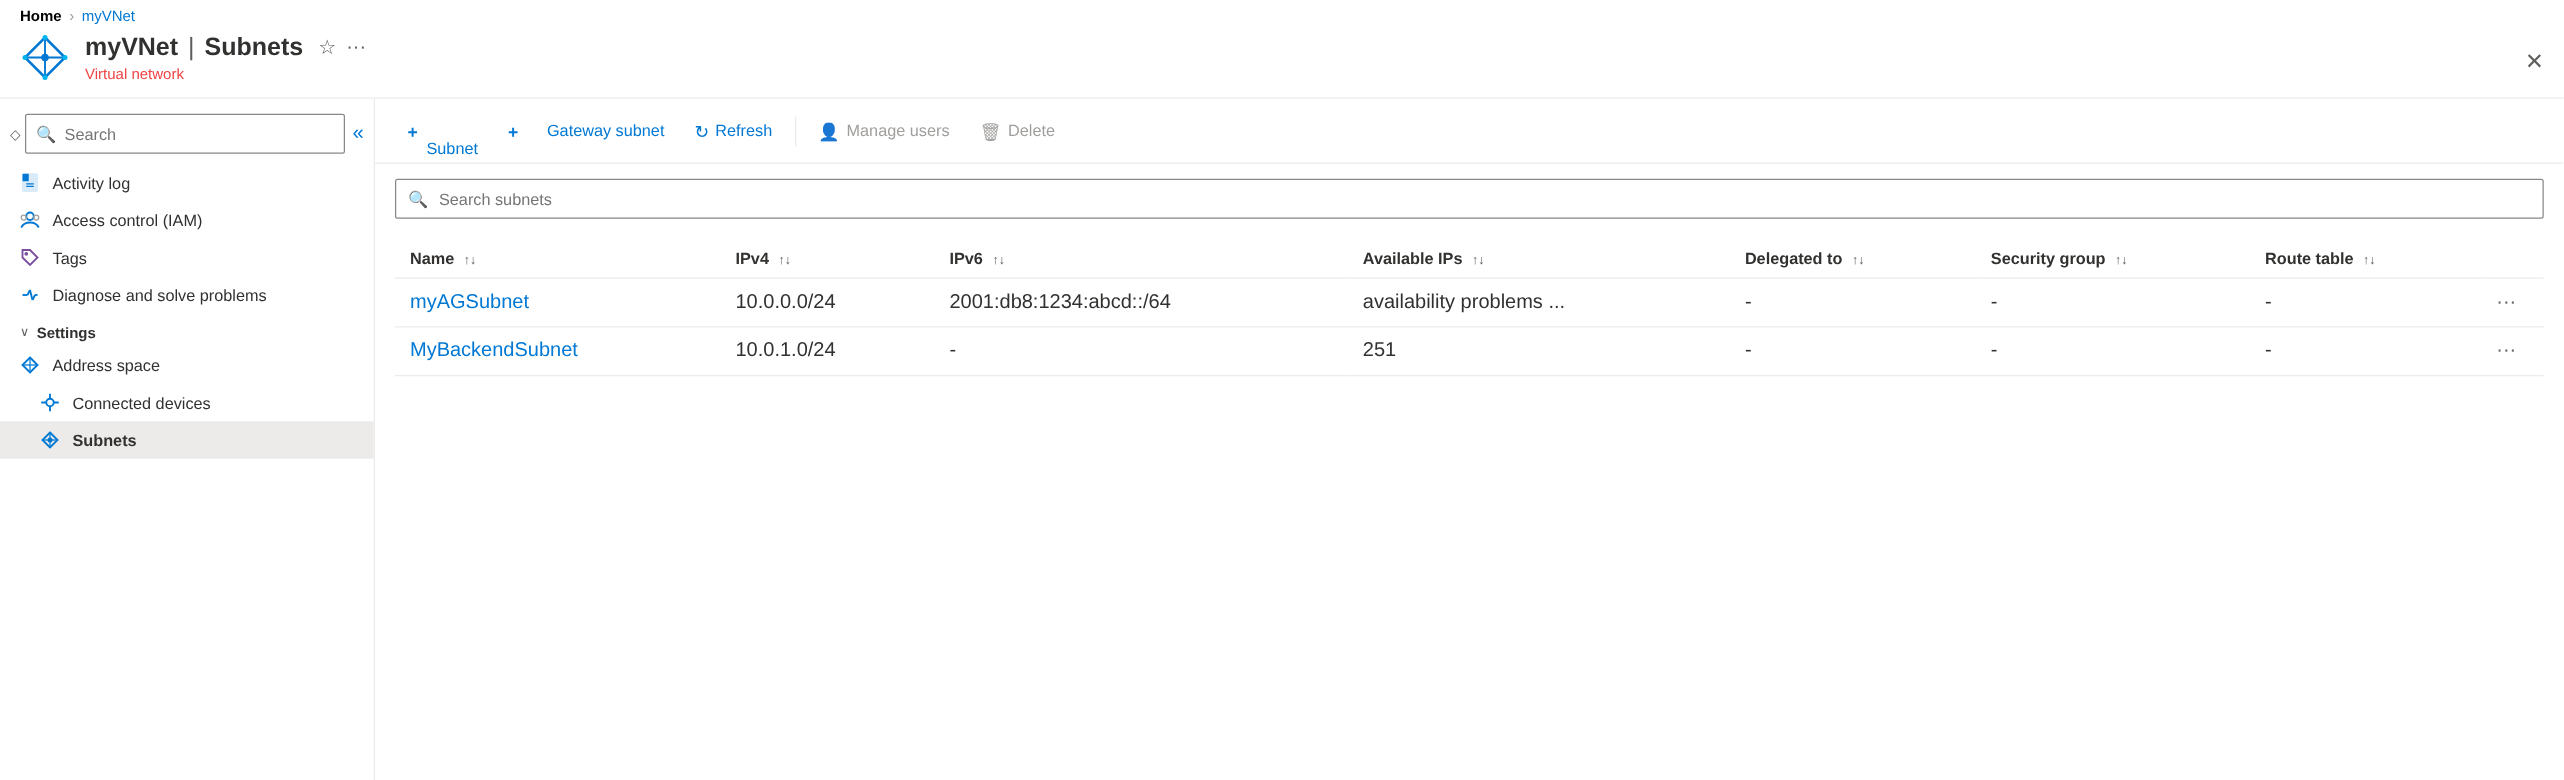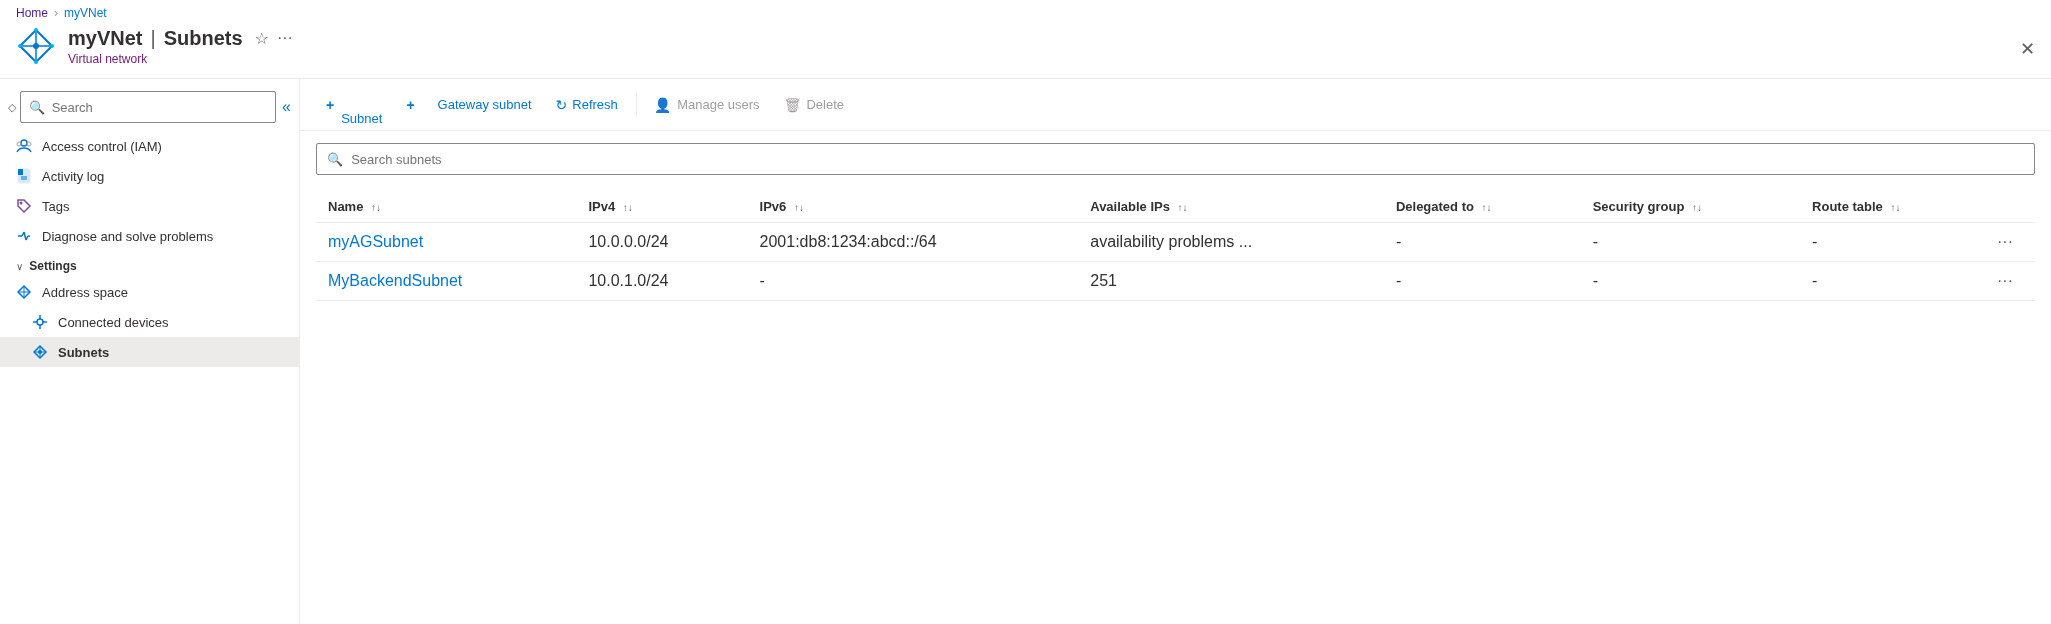--- a/index.html
+++ b/index.html
@@ -62,21 +62,21 @@
     td { padding: 10px 12px; font-size: 16px; border-bottom: 1px solid #edebe9; color: #323130; }
     td a { color: #0078d4; text-decoration: none; cursor: pointer; }
     .row-actions { color: #605e5c; cursor: pointer; font-size: 16px; }
   </style>
 </head>
 <body>
 
 <div style="border-bottom: 1px solid #edebe9;">
 
   <div style="display:flex;align-items:center;gap:6px;padding:6px 16px 0 16px;font-size:12px;">
-    <a style="color:#4c1d95;text-decoration:none;cursor:pointer;">Home</a>
+    <a style="color:#000000;text-decoration:none;cursor:pointer;font-weight:bold;">Home</a>
     <span style="color:#a19f9d;">›</span>
     <a style="color:#0078d4;text-decoration:none;cursor:pointer;">myVNet</a>
   </div>
 
   <div style="display:flex;align-items:center;padding:6px 16px 12px 16px;position:relative;">
 
     <div style="width:40px;height:40px;margin-right:12px;flex-shrink:0;">
       <svg viewBox="0 0 40 40" width="40" height="40">
 
         <polygon points="20,4 36,20 20,36 4,20" fill="none" stroke="#0078d4" stroke-width="2"></polygon>
@@ -90,21 +90,21 @@
       </svg>
     </div>
     <div>
       <div style="display:flex;align-items:center;gap:8px;">
         <span style="font-size:20px;font-weight:600;color:#323130;">myVNet</span>
         <span style="font-size:20px;font-weight:300;color:#605e5c;">|</span>
         <span style="font-size:20px;font-weight:600;color:#323130;">Subnets</span>
         <span style="font-size:16px;color:#605e5c;cursor:pointer;margin-left:4px;">☆</span>
         <span style="font-size:16px;color:#605e5c;cursor:pointer;">···</span>
       </div>
-      <div style="font-size:12px;color:#701a75;margin-top:2px;">Virtual network</div>
+      <div style="font-size:12px;color:#ef4444;margin-top:2px;">Virtual network</div>
     </div>
     <button style="position:absolute;right:16px;top:50%;transform:translateY(-50%);font-size:18px;color:#605e5c;cursor:pointer;background:none;border:none;line-height:1;">✕</button>
   </div>
 </div>
 
 <div class="main-layout">
 
   <div class="sidebar">
 
     <div style="display:flex;align-items:center;gap:4px;padding:4px 8px 8px 8px;">
@@ -113,39 +113,39 @@
         <span style="color:#605e5c;font-size:13px;">🔍</span>
         <input style="border: none; outline: none; font-size: 13px; flex: 1 1 0%; color: rgb(96, 94, 92);" type="text" placeholder="Search">
       </div>
       <span style="color:#0078d4;font-size:16px;cursor:pointer;margin-left:2px;">«</span>
     </div>
 
 
     <div class="sidebar-item">
       <div class="item-icon">
         <svg width="16" height="16" viewBox="0 0 16 16">
+            <rect x="2" y="1" width="12" height="14" rx="1" fill="#0078d4" opacity="0.15" stroke="#0078d4" stroke-width="1"></rect>
+            <rect x="2" y="1" width="5" height="6" rx="0.5" fill="#0078d4"></rect>
+            <line x1="5" y1="9" x2="11" y2="9" stroke="#0078d4" stroke-width="1"></line>
+            <line x1="5" y1="11" x2="11" y2="11" stroke="#0078d4" stroke-width="1"></line>
+          </svg>
+      </div>
+      <span>Activity log</span>
+    </div>
+
+    <div class="sidebar-item">
+      <div class="item-icon">
+        <svg width="16" height="16" viewBox="0 0 16 16">
             <circle cx="8" cy="5" r="3" fill="none" stroke="#0078d4" stroke-width="1.5"></circle>
             <circle cx="3" cy="6" r="2" fill="none" stroke="#a0a0a0" stroke-width="1"></circle>
             <circle cx="13" cy="6" r="2" fill="none" stroke="#a0a0a0" stroke-width="1"></circle>
             <path d="M1,14 Q3,10 8,10 Q13,10 15,14" fill="none" stroke="#0078d4" stroke-width="1.5"></path>
           </svg>
       </div>
       <span>Access control (IAM)</span>
-    </div>
-
-    <div class="sidebar-item">
-      <div class="item-icon">
-        <svg width="16" height="16" viewBox="0 0 16 16">
-            <rect x="2" y="1" width="12" height="14" rx="1" fill="#0078d4" opacity="0.15" stroke="#0078d4" stroke-width="1"></rect>
-            <rect x="2" y="1" width="5" height="6" rx="0.5" fill="#0078d4"></rect>
-            <line x1="5" y1="9" x2="11" y2="9" stroke="#0078d4" stroke-width="1"></line>
-            <line x1="5" y1="11" x2="11" y2="11" stroke="#0078d4" stroke-width="1"></line>
-          </svg>
-      </div>
-      <span>Activity log</span>
     </div>
 
     <div class="sidebar-item">
       <div class="item-icon">
         <svg width="16" height="16" viewBox="0 0 16 16">
             <path d="M2,2 L8,2 L14,8 L8,14 L2,8 Z" fill="none" stroke="#7b4fa0" stroke-width="1.5"></path>
             <circle cx="5" cy="5" r="1.5" fill="#7b4fa0"></circle>
           </svg>
       </div>
       <span>Tags</span>

